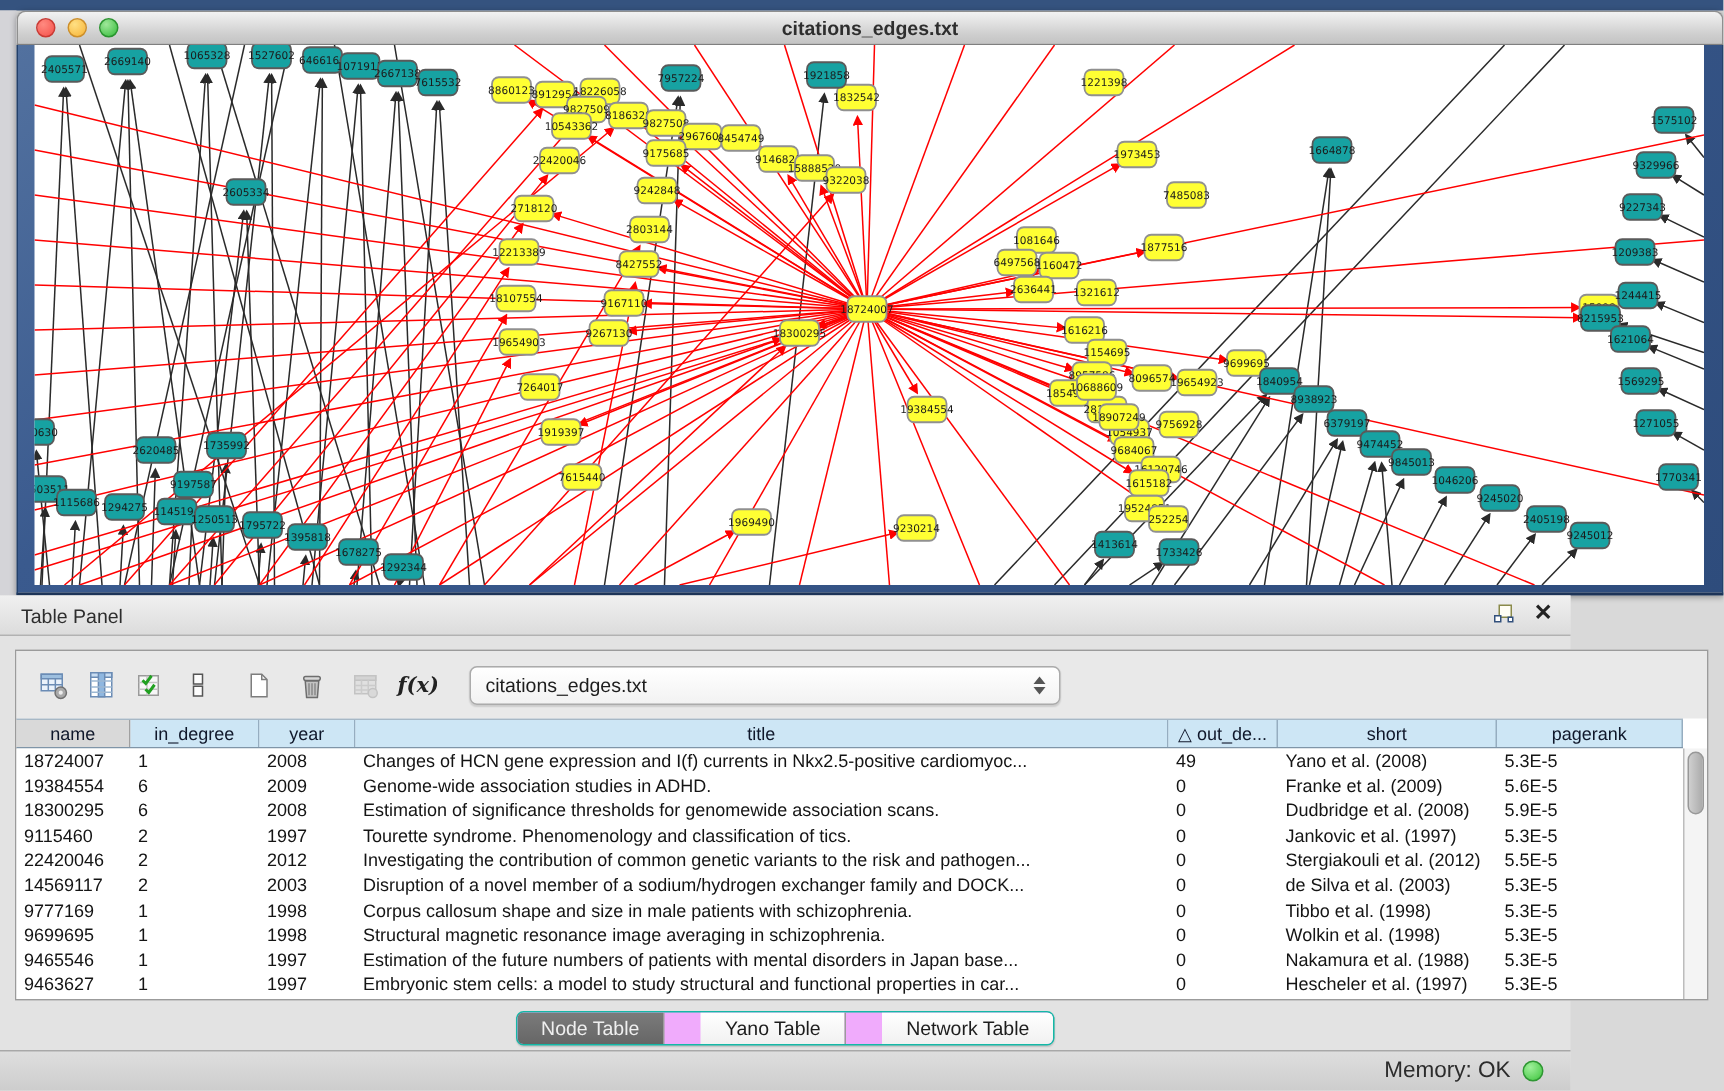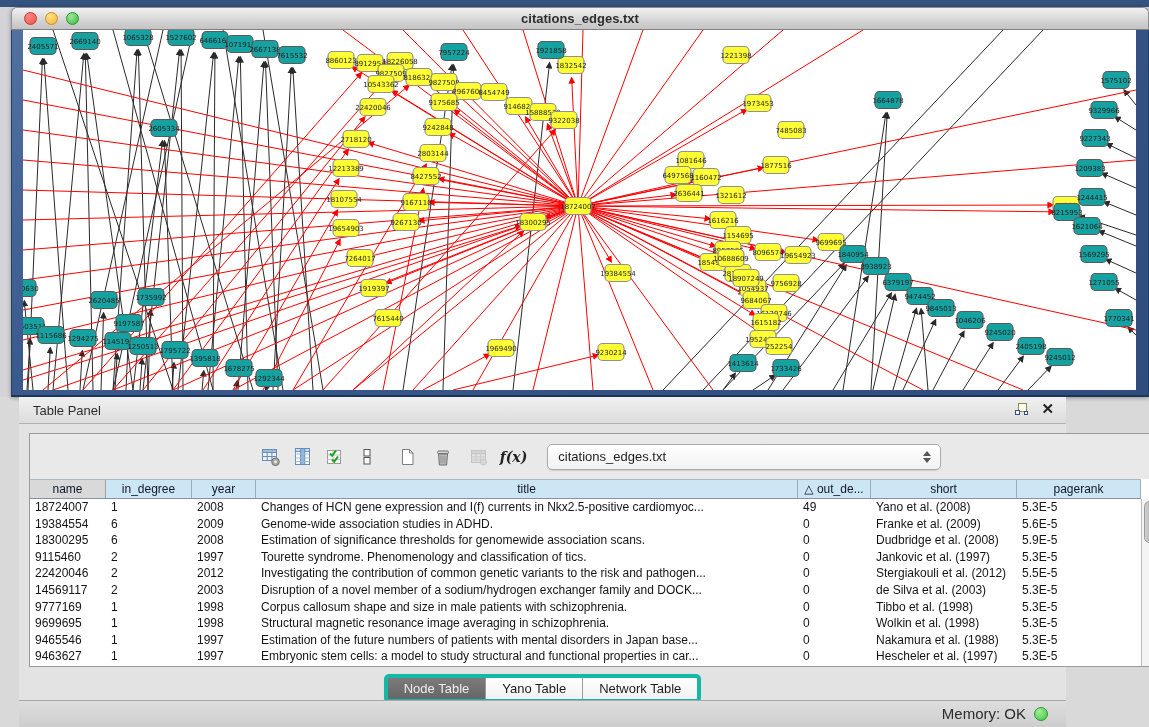--- a/index.html
+++ b/index.html
@@ -13,28 +13,28 @@
   .traffic{position:absolute;left:12px;top:4px;display:flex;gap:8px;}
   .tl{width:13px;height:13px;border-radius:50%;box-sizing:border-box;}
   .tl.red{background:radial-gradient(circle at 35% 30%,#ff8a80,#f4504a);border:1px solid #c93a34;}
   .tl.yel{background:radial-gradient(circle at 35% 30%,#ffe084,#f7b335);border:1px solid #cd8f2a;}
   .tl.grn{background:radial-gradient(circle at 35% 30%,#9fe89a,#35bb3a);border:1px solid #2a942f;}
   .win-title{flex:1;text-align:center;font-size:13px;font-weight:bold;color:#2e2e2e;}
   .net-frame{height:367px;box-sizing:border-box;background:linear-gradient(145deg,#52719f 0%,#3a5a8e 30%,#2e4c7c 100%);padding:0 14px 7px 11px;border-left:1px solid #23406b;border-right:1px solid #23406b;border-bottom:2px solid #1d3458;}
   .net-canvas{width:1113px;height:360px;background:#ffffff;display:block;}
 
   
-  .table-panel{position:absolute;left:0;top:397px;width:1047px;height:330px;background:#e3e3e3;margin-left:19px;}
+  .table-panel{position:absolute;left:0;top:397px;width:1047px;height:330px;background:#e3e3e3;}
   .tp-header{height:26px;background:linear-gradient(#f0f0f0,#dcdcdc);border-bottom:1px solid #b2b2b2;position:relative;display:flex;align-items:center;}
   .tp-title{margin-left:14px;font-size:13px;color:#2d2d2d;}
   .tp-actions{position:absolute;right:12px;top:4px;display:flex;align-items:center;gap:12px;}
   .close-x{font-size:15px;font-weight:bold;color:#222;line-height:16px;cursor:default;}
 
   .box{position:absolute;left:10px;top:36px;width:1129px;height:234px;background:#ffffff;border:1px solid #9b9b9b;box-sizing:border-box;}
-  .toolbar{height:45px;background:#e9e9e9;display:flex;align-items:center;padding-left:10px;box-sizing:border-box;justify-content:center;}
+  .toolbar{height:45px;background:#e9e9e9;display:flex;align-items:center;padding-left:10px;box-sizing:border-box;}
   .tb-btn{width:30px;height:30px;display:flex;align-items:center;justify-content:center;margin-right:2px;}
   .tb-btn.dim{opacity:.55;}
   .fx{font-family:"DejaVu Serif",serif;font-style:italic;font-weight:bold;font-size:14px;color:#222;margin:0 6px 0 4px;}
   .select{width:392px;height:24px;border:1px solid #ababab;border-radius:5px;background:linear-gradient(#ffffff,#f2f2f2);display:flex;align-items:center;margin-left:14px;box-shadow:0 1px 1px rgba(0,0,0,.12);}
   .select .val{flex:1;font-size:13px;color:#1d1d1d;padding-left:10px;}
   .spin{display:flex;flex-direction:column;gap:2px;margin-right:9px;}
   .spin i{display:block;width:0;height:0;border-left:4px solid transparent;border-right:4px solid transparent;}
   .spin .up{border-bottom:5px solid #555;}
   .spin .dn{border-top:5px solid #555;}
 
@@ -43,21 +43,21 @@
   .hc{background:#cde6f5;border-right:1px solid #96adc0;box-sizing:border-box;font-size:12px;color:#0f172a;display:flex;align-items:center;justify-content:center;overflow:hidden;white-space:nowrap;}
   .hc.c0{background:#d9d9d9;border-right:1px solid #a0a0a0;}
   .tbl-rows{position:absolute;left:0;top:20px;right:16px;bottom:0;background:#fff;overflow:hidden;}
   .trow{display:flex;height:16.6px;line-height:16.6px;}
   .cell{font-size:12px;color:#141414;padding-left:5px;box-sizing:border-box;overflow:hidden;white-space:nowrap;}
   .c0{width:76px;} .c1{width:86px;} .c2{width:64px;} .c3{flex:1;} .c4{width:73px;} .c5{width:146px;} .c6{width:124px;}
   .vscroll{position:absolute;right:0;top:20px;bottom:0;width:16px;background:#f4f4f4;border-left:1px solid #bcbcbc;box-sizing:border-box;}
   .vthumb{position:absolute;left:2px;top:2px;width:11px;height:42px;border-radius:6px;background:linear-gradient(90deg,#cfcfcf,#ababab);border:1px solid #989898;box-sizing:border-box;}
 
   .tabs{position:absolute;left:0;top:277px;width:100%;display:flex;justify-content:center;}
-  .seg{display:flex;border:4px solid #14b8a6;border-radius:5px;overflow:hidden;background:#f0abfc;box-shadow:0 1px 1px rgba(0,0,0,.15);}
+  .seg{display:flex;border:1px solid #14b8a6;border-radius:5px;overflow:hidden;background:#f0abfc;box-shadow:0 1px 1px rgba(0,0,0,.15);gap:24px;}
   .seg .tab{padding:0 16px;height:21px;line-height:21px;font-size:13px;color:#1d1d1d;background:linear-gradient(#ffffff,#f1f1f1);border-right:1px solid #9b9b9b;}
   .seg .tab:last-child{border-right:none;}
   .seg .tab.active{background:linear-gradient(#7b7b7b,#666666);color:#efefef;}
 
   .status-bar{position:absolute;left:0;top:303px;width:100%;height:27px;background:linear-gradient(#dedede,#cdcdcd);border-top:1px solid #a8a8a8;box-sizing:border-box;}
   .mem{position:absolute;right:40px;top:6px;font-size:15px;color:#2c2c2c;line-height:14px;}
   .mem-dot{position:absolute;right:18px;top:6px;width:14px;height:14px;border-radius:50%;background:radial-gradient(circle at 35% 30%,#9ff09a,#3ec43e);border:1px solid #2f9733;box-sizing:border-box;}
 </style>
 </head>
 <body>

